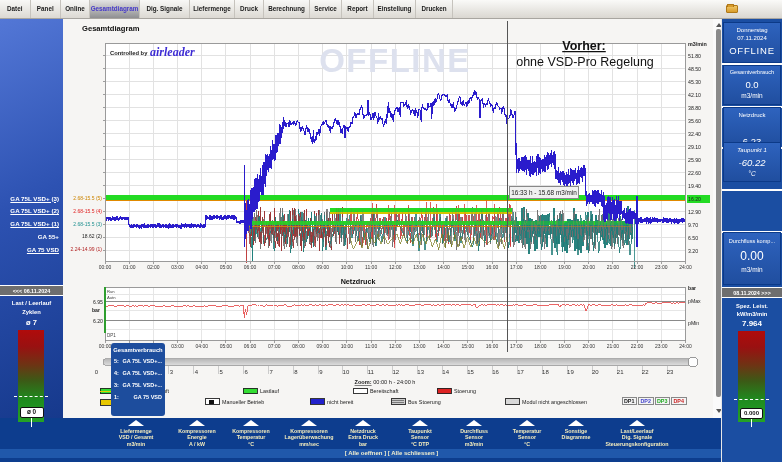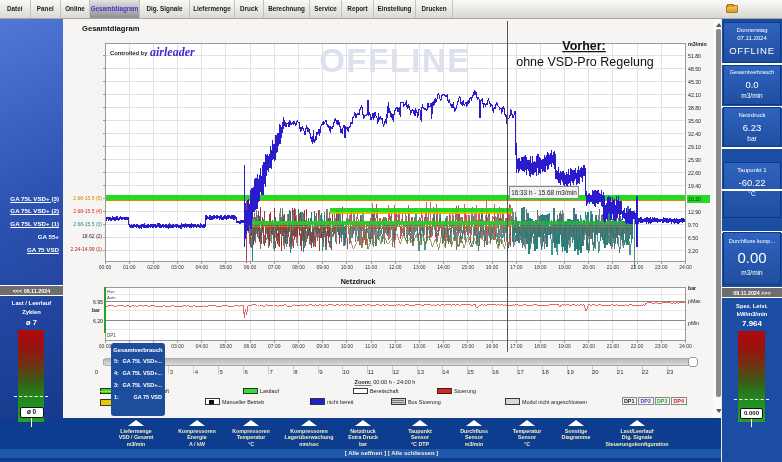--- a/index.html
+++ b/index.html
@@ -276,34 +276,34 @@
 </div>
 <div class="rsep" style="top:44.2px;"></div>
 <div class="rbox" style="top:46px;height:40px;">
 <div style="font-size:5.6px;margin-top:3px;">Gesamtverbrauch</div>
 <div style="font-size:9.5px;margin-top:3.5px;">0.0</div>
 <div style="font-size:6.5px;margin-top:2px;">m3/min</div>
 </div>
 <div class="rsep" style="top:86.6px;"></div>
 <div class="rbox" style="top:88px;height:39.5px;">
 <div style="font-size:6px;margin-top:3.5px;">Netzdruck</div>
-<div style="font-size:9.5px;margin-top:4px;">6.23</div>
+<div style="font-size:9.5px;margin-top:18px;">6.23</div>
 <div style="font-size:6.5px;margin-top:2px;">bar</div>
 </div>
 <div class="rsep" style="top:128.2px;"></div>
-<div class="rbox" style="top:143px;height:56px;">
+<div class="rbox" style="top:123px;height:40.0px;font-style:italic;">
 <div style="font-size:6px;margin-top:3.5px;">Taupunkt 1</div>
 <div style="font-size:9.5px;margin-top:4px;">-60.22</div>
 <div style="font-size:6.5px;margin-top:2px;">°C</div>
 </div>
 <div class="rsep" style="top:170.2px;"></div>
 <div class="rsep" style="top:211.8px;"></div>
 <div class="rbox" style="top:213px;height:53px;">
 <div style="font-size:5.6px;margin-top:4.5px;">Durchfluss komp...</div>
-<div style="font-size:15px;margin-top:5px;">0.00</div>
+<div style="font-size:12px;margin-top:5px;">0.00</div>
 <div style="font-size:6.5px;margin-top:3px;">m3/min</div>
 </div>
 <div class="datebar" style="top:268px;">08.11.2024 &gt;&gt;&gt;</div>
 <div class="sbtxt" style="top:283.5px;font-size:5.8px;">Spez. Leist.</div>
 <div class="sbtxt" style="top:291.5px;font-size:5.8px;">kW/m3/min</div>
 <div class="sbtxt" style="top:300px;font-size:8px;">7.964</div>
 <div class="gbar" style="left:16px;top:312px;width:27px;height:91px;"></div>
 <div class="dashline" style="left:12px;top:379.5px;width:35px;"></div>
 <div class="valbox" style="left:18px;top:389px;width:23px;height:11px;font-size:6px;line-height:8px;">0.000</div>
 <div style="position:absolute;left:29px;top:400px;width:1.2px;height:8px;background:#fff;"></div>

